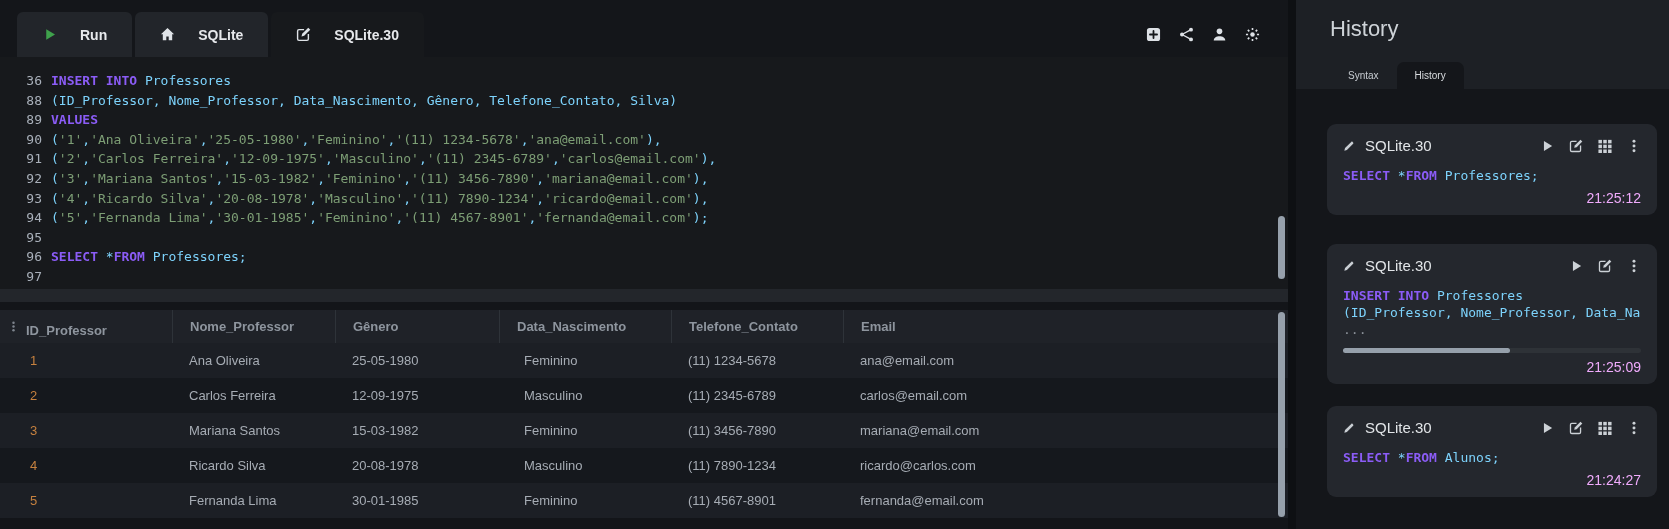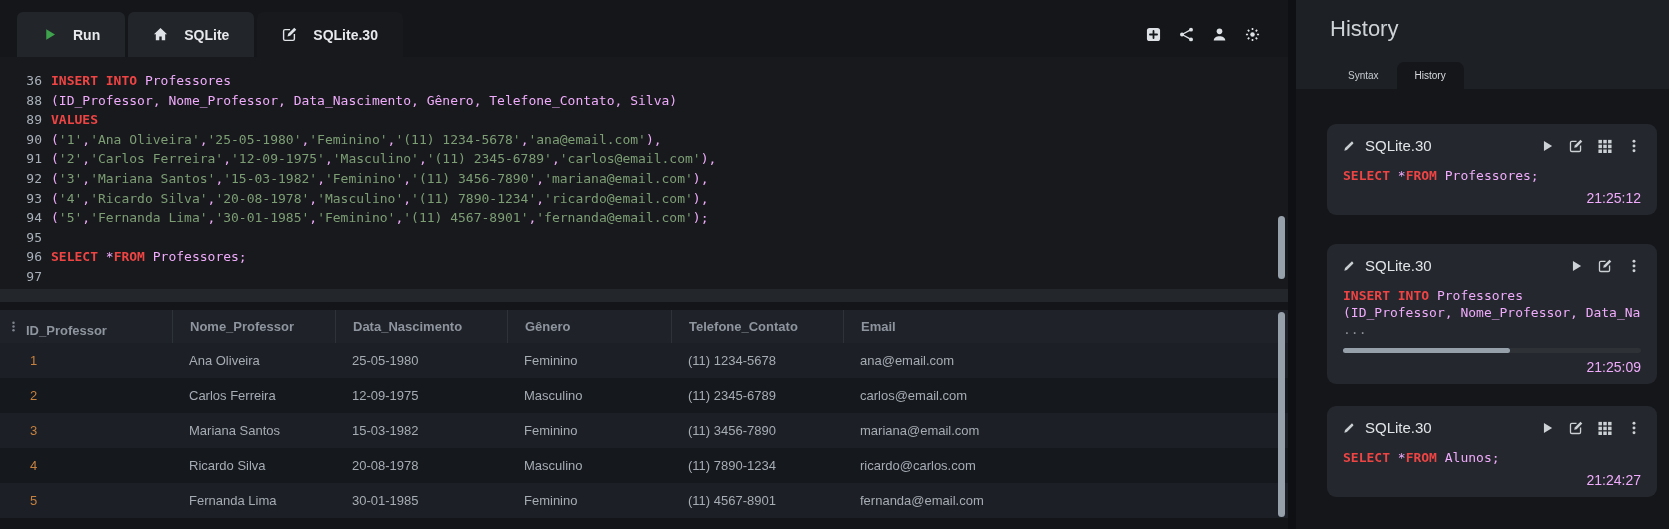--- a/index.html
+++ b/index.html
@@ -5,41 +5,41 @@
   * { margin:0; padding:0; box-sizing:border-box; }
   html,body { background:#0e1013; }
   .app { position:relative; width:1669px; height:529px; background:#0e1013; overflow:hidden;
          font-family:"Liberation Sans", sans-serif; }
 
   
   .main { position:absolute; left:0; top:0; width:1288px; height:529px; background:#131519; }
 
   .topbar { position:absolute; left:0; top:0; width:1288px; height:57px; background:#14161a; }
   .tabs { position:absolute; left:17px; top:12px; display:flex; gap:3px; height:45px; }
-  .tab { display:flex; align-items:center; gap:16px; padding:0 25px; background:#22252a;
+  .tab { display:flex; align-items:center; gap:23px; padding:0 25px; background:#22252a;
          border-radius:6px 6px 0 0; color:#e7e9ec; font-size:14px; font-weight:bold; cursor:pointer; }
   .tab.active { background:#17191c; }
   .tab .ic { color:#dfe3e7; }
   .tab .ic.green { color:#3fa24c; }
   .topbar-actions { position:absolute; right:28px; top:27px; display:flex; gap:18px; color:#dde1e6; }
   .topbar-actions .act { width:15px; height:15px; cursor:pointer; }
 
   .ic { display:inline-block; width:15px; height:15px; }
   .ic svg { width:100%; height:100%; display:block; }
 
   
   .editor { position:absolute; left:0; top:57px; width:1288px; height:232px; background:#17191c;
             overflow:hidden; }
   .code { padding-top:14px; font-family:"DejaVu Sans Mono", monospace; font-size:13px; line-height:19.6px; }
   .line { display:flex; white-space:pre; }
   .ln { flex:none; width:42px; text-align:right; color:#a9b0ba; }
   .lc { padding-left:9px; }
-  .tok-k { color:#ef4444; font-weight:bold; }
+  .tok-k { color:#8b5cf6; font-weight:bold; }
   .tok-s { color:#7d9e75; }
-  .tok-p { color:#f0abfc; }
+  .tok-p { color:#7dd3fc; }
   .tok-e { color:#8a9098; }
 
   .vscroll { position:absolute; width:7px; background:#96a0ab; border-radius:4px; right:3px; }
   .editor-scroll { top:216px; height:63px; }
   .results-scroll { top:312px; height:205px; }
 
   .divider { position:absolute; left:0; top:289px; width:1288px; height:13px; background:#23262b; }
 
   
   .results { position:absolute; left:0; top:302px; width:1288px; height:227px; background:#131519; }
@@ -171,22 +171,22 @@
             <span class="ic">
               <svg viewBox="0 0 16 16" fill="currentColor">
                 <circle cx="8" cy="2.6" r="1.8"></circle>
                 <circle cx="8" cy="8" r="1.8"></circle>
                 <circle cx="8" cy="13.4" r="1.8"></circle>
               </svg>
             </span>
           </span>
           <div class="hcell w0 first">ID_Professor</div>
           <div class="hcell w1">Nome_Professor</div>
+          <div class="hcell w3">Gênero</div>
           <div class="hcell w2">Data_Nascimento</div>
-          <div class="hcell w3">Gênero</div>
           <div class="hcell w4">Telefone_Contato</div>
           <div class="hcell w5">Email</div>
         </div>
       <div>
           <div class="rrow odd" style="top: 41px;">
             <span class="drag"></span>
             <div class="rcell w0 id">1</div>
             <div class="rcell w1">Ana Oliveira</div>
             <div class="rcell w2">25-05-1980</div>
             <div class="rcell w3">Feminino</div>

